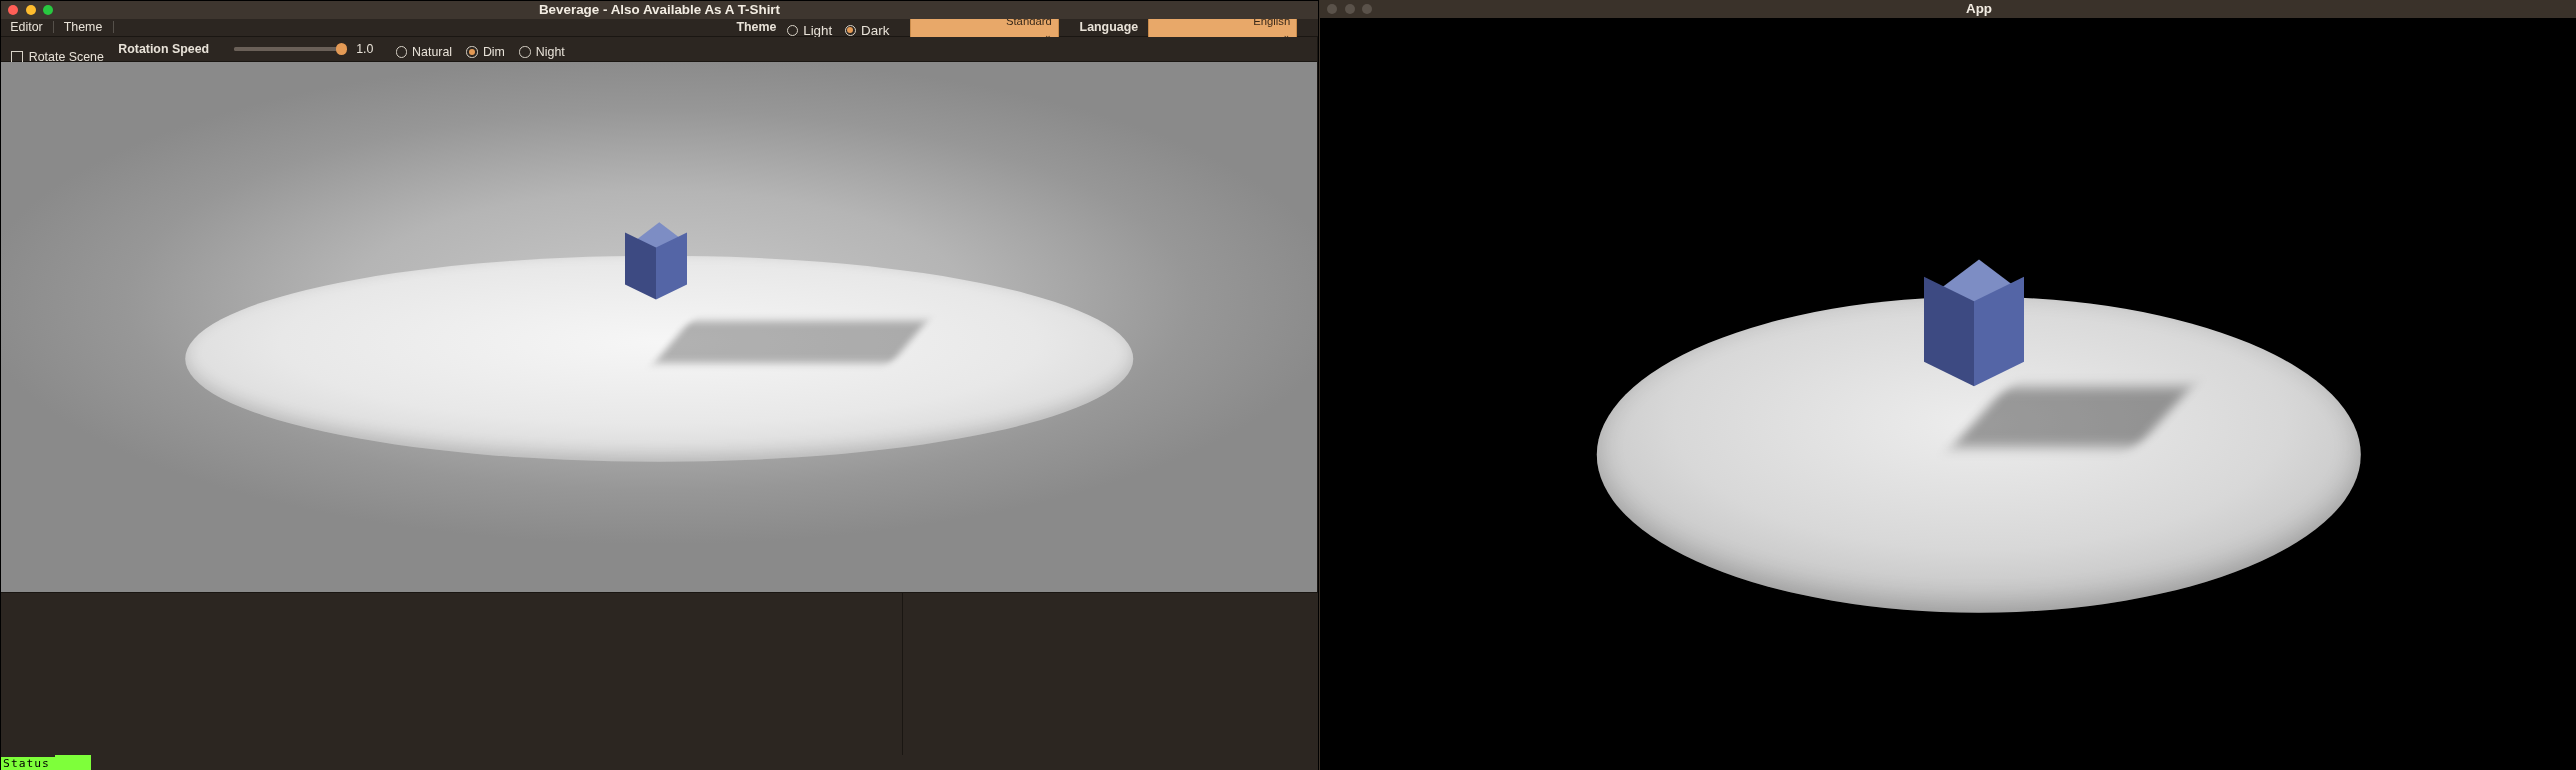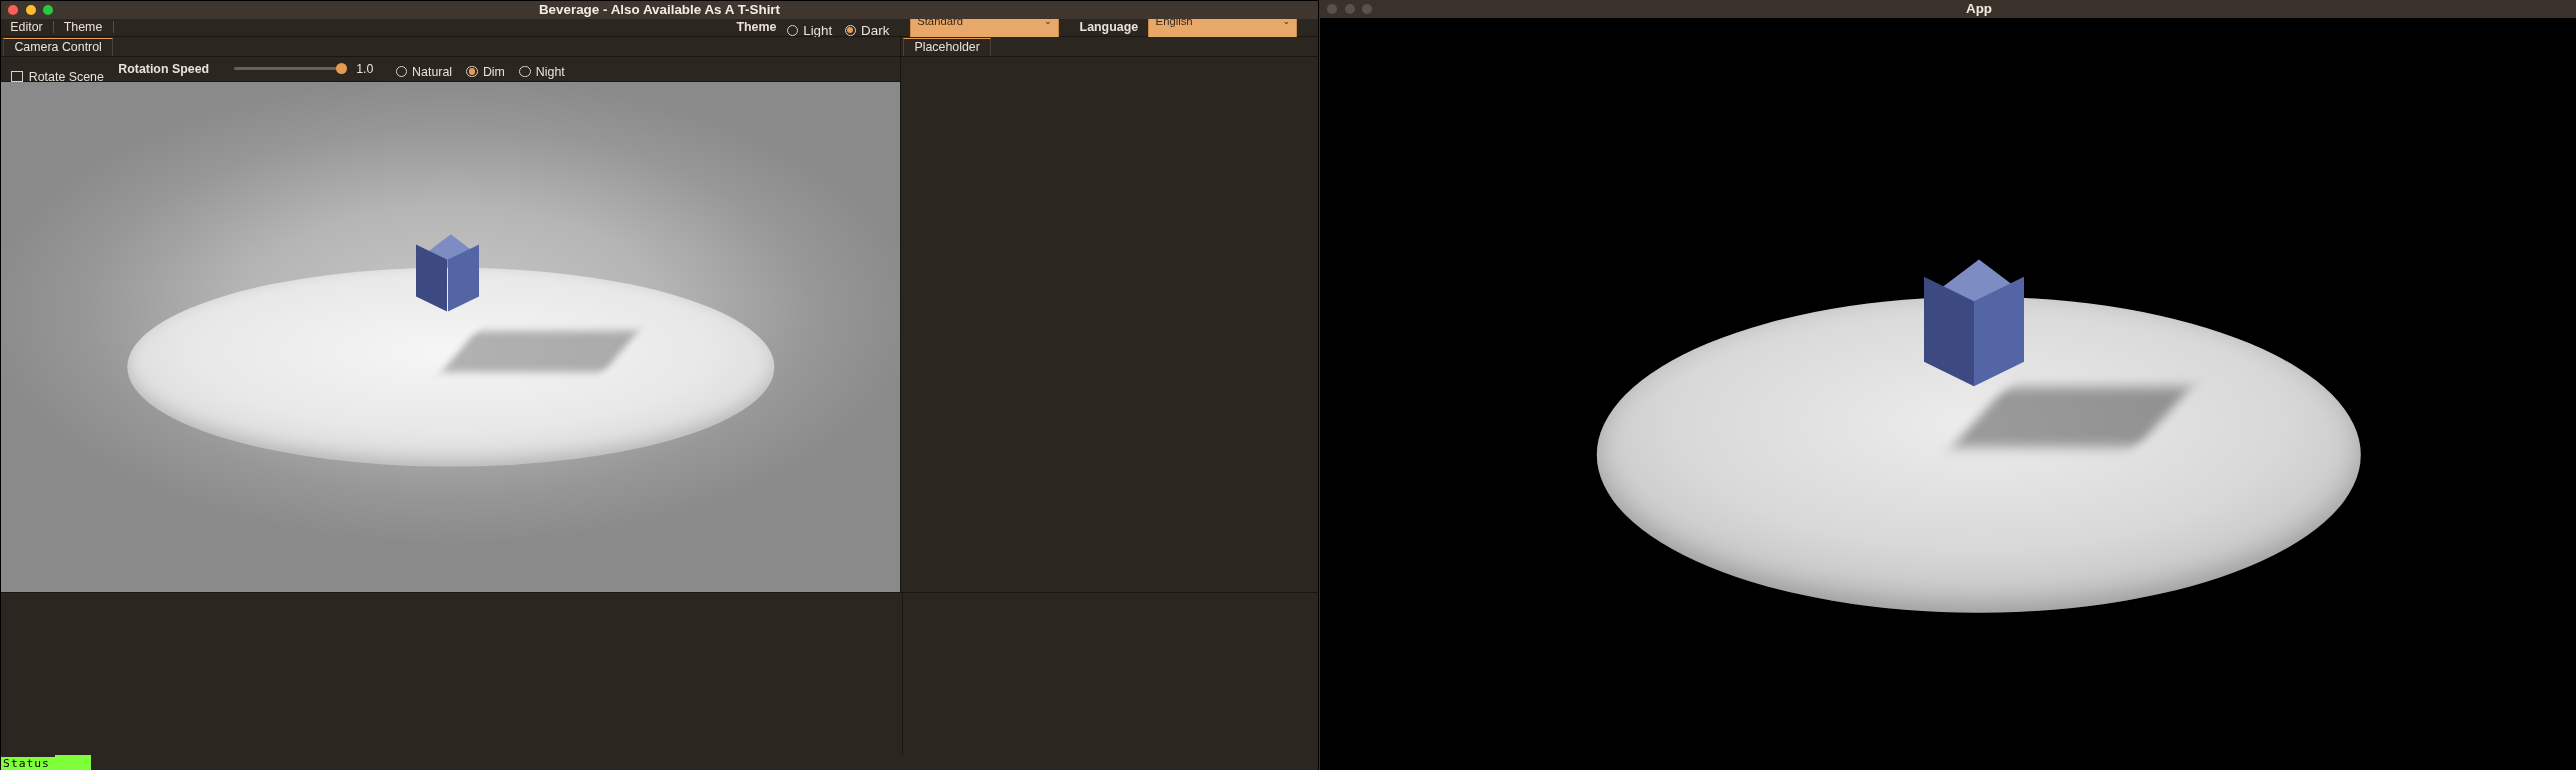--- a/index.html
+++ b/index.html
@@ -19,21 +19,21 @@
   
   .menubar { height: 18.5px; background: #2c2621; display: flex; align-items: center; padding: 0 0; gap: 0; border-bottom: 0.5px solid #1a1612; }
   .menu-item { padding: 0 9.3px; height: 100%; display: flex; align-items: center; font-size: 12.4px; cursor: pointer; }
   .menu-sep { width: 0.5px; height: 12.4px; background: #55504a; margin: 0 1px; }
   .menubar .spacer { flex: 1; }
   .label { font-weight: 600; font-size: 12.4px; margin-right: 10.3px; }
   .radio-group { display: flex; align-items: center; gap: 12.4px; margin-right: 20.6px; }
   .radio { display: flex; align-items: center; gap: 5.2px; cursor: pointer; margin-top: 6px; }
   .radio-circle { width: 11.3px; height: 11.3px; border: 1px solid #d8d2c7; border-radius: 50%; display: flex; align-items: center; justify-content: center; }
   .radio-circle.selected::after { content: ""; width: 6.2px; height: 6.2px; border-radius: 50%; background: #e49a55; }
-  .dropdown { background: #e8a869; color: #3a2a1a; border: 0.5px solid #c88a4a; border-radius: 1px; height: 27px; min-width: 149px; display: flex; align-items: flex-start; justify-content: space-between; padding: 0 6.2px; font-size: 11.3px; cursor: pointer; margin-right: 20.6px; }
+  .dropdown { background: #e8a869; color: #3a2a1a; border: 0.5px solid #c88a4a; border-radius: 1px; height: 27px; min-width: 149px; display: flex; align-items: flex-end; justify-content: space-between; padding: 0 6.2px; font-size: 11.3px; cursor: pointer; margin-right: 20.6px; flex-direction: column; }
   .dropdown .chev { font-size: 9.3px; }
 
   
   .workspace { flex: 1; display: flex; background: #2c2621; min-height: 0; }
   .col-left { width: 227px; display: flex; flex-direction: column; border-right: 0.5px solid #1a1612; }
   .col-mid  { flex: 1; display: flex; flex-direction: column; border-right: 0.5px solid #1a1612; min-width: 0; }
   .col-right{ width: 417px; display: flex; flex-direction: column; }
 
   .tabstrip { height: 19.6px; display: flex; align-items: flex-end; padding-left: 2.1px; background: #2c2621; border-bottom: 0.5px solid #1a1612; }
   .tab { height: 17.5px; padding: 0 10.3px; display: flex; align-items: center; font-size: 12.4px; background: #2c2621; border: 0.5px solid #4a4036; border-bottom: none; border-top: 1px solid #e49a55; cursor: pointer; }
@@ -122,23 +122,20 @@
     <div class="dropdown">
       <span>English</span>
       <span class="chev">⌄</span>
     </div>
   </div>
 
   <div class="workspace">
 
 
     <div class="col-mid">
-      <div class="tabstrip">
-        <div class="tab">Camera Control</div>
-      </div>
       <div class="cam-bar">
         <div class="checkbox">
           <span class="check-sq"></span>
           <span>Rotate Scene</span>
         </div>
         <span class="label" style="font-weight:600">Rotation Speed</span>
         <div class="slider">
           <div class="thumb"></div>
         </div>
         <span class="slider-val">1.0</span>
@@ -163,26 +160,20 @@
           <div class="cube-shadow"></div>
           <div class="cube">
             <div class="face top"></div>
             <div class="face left"></div>
             <div class="face right"></div>
           </div>
         </div>
       </div>
     </div>
 
-    <div class="col-right">
-      <div class="tabstrip">
-        <div class="tab">Placeholder</div>
-      </div>
-      <div class="panel-body"></div>
-    </div>
 
   </div>
 
   <div class="bottom-panels">
     <div class="sys-col">
       <div class="panel-body"></div>
     </div>
     <div class="sys-right"></div>
   </div>
 

